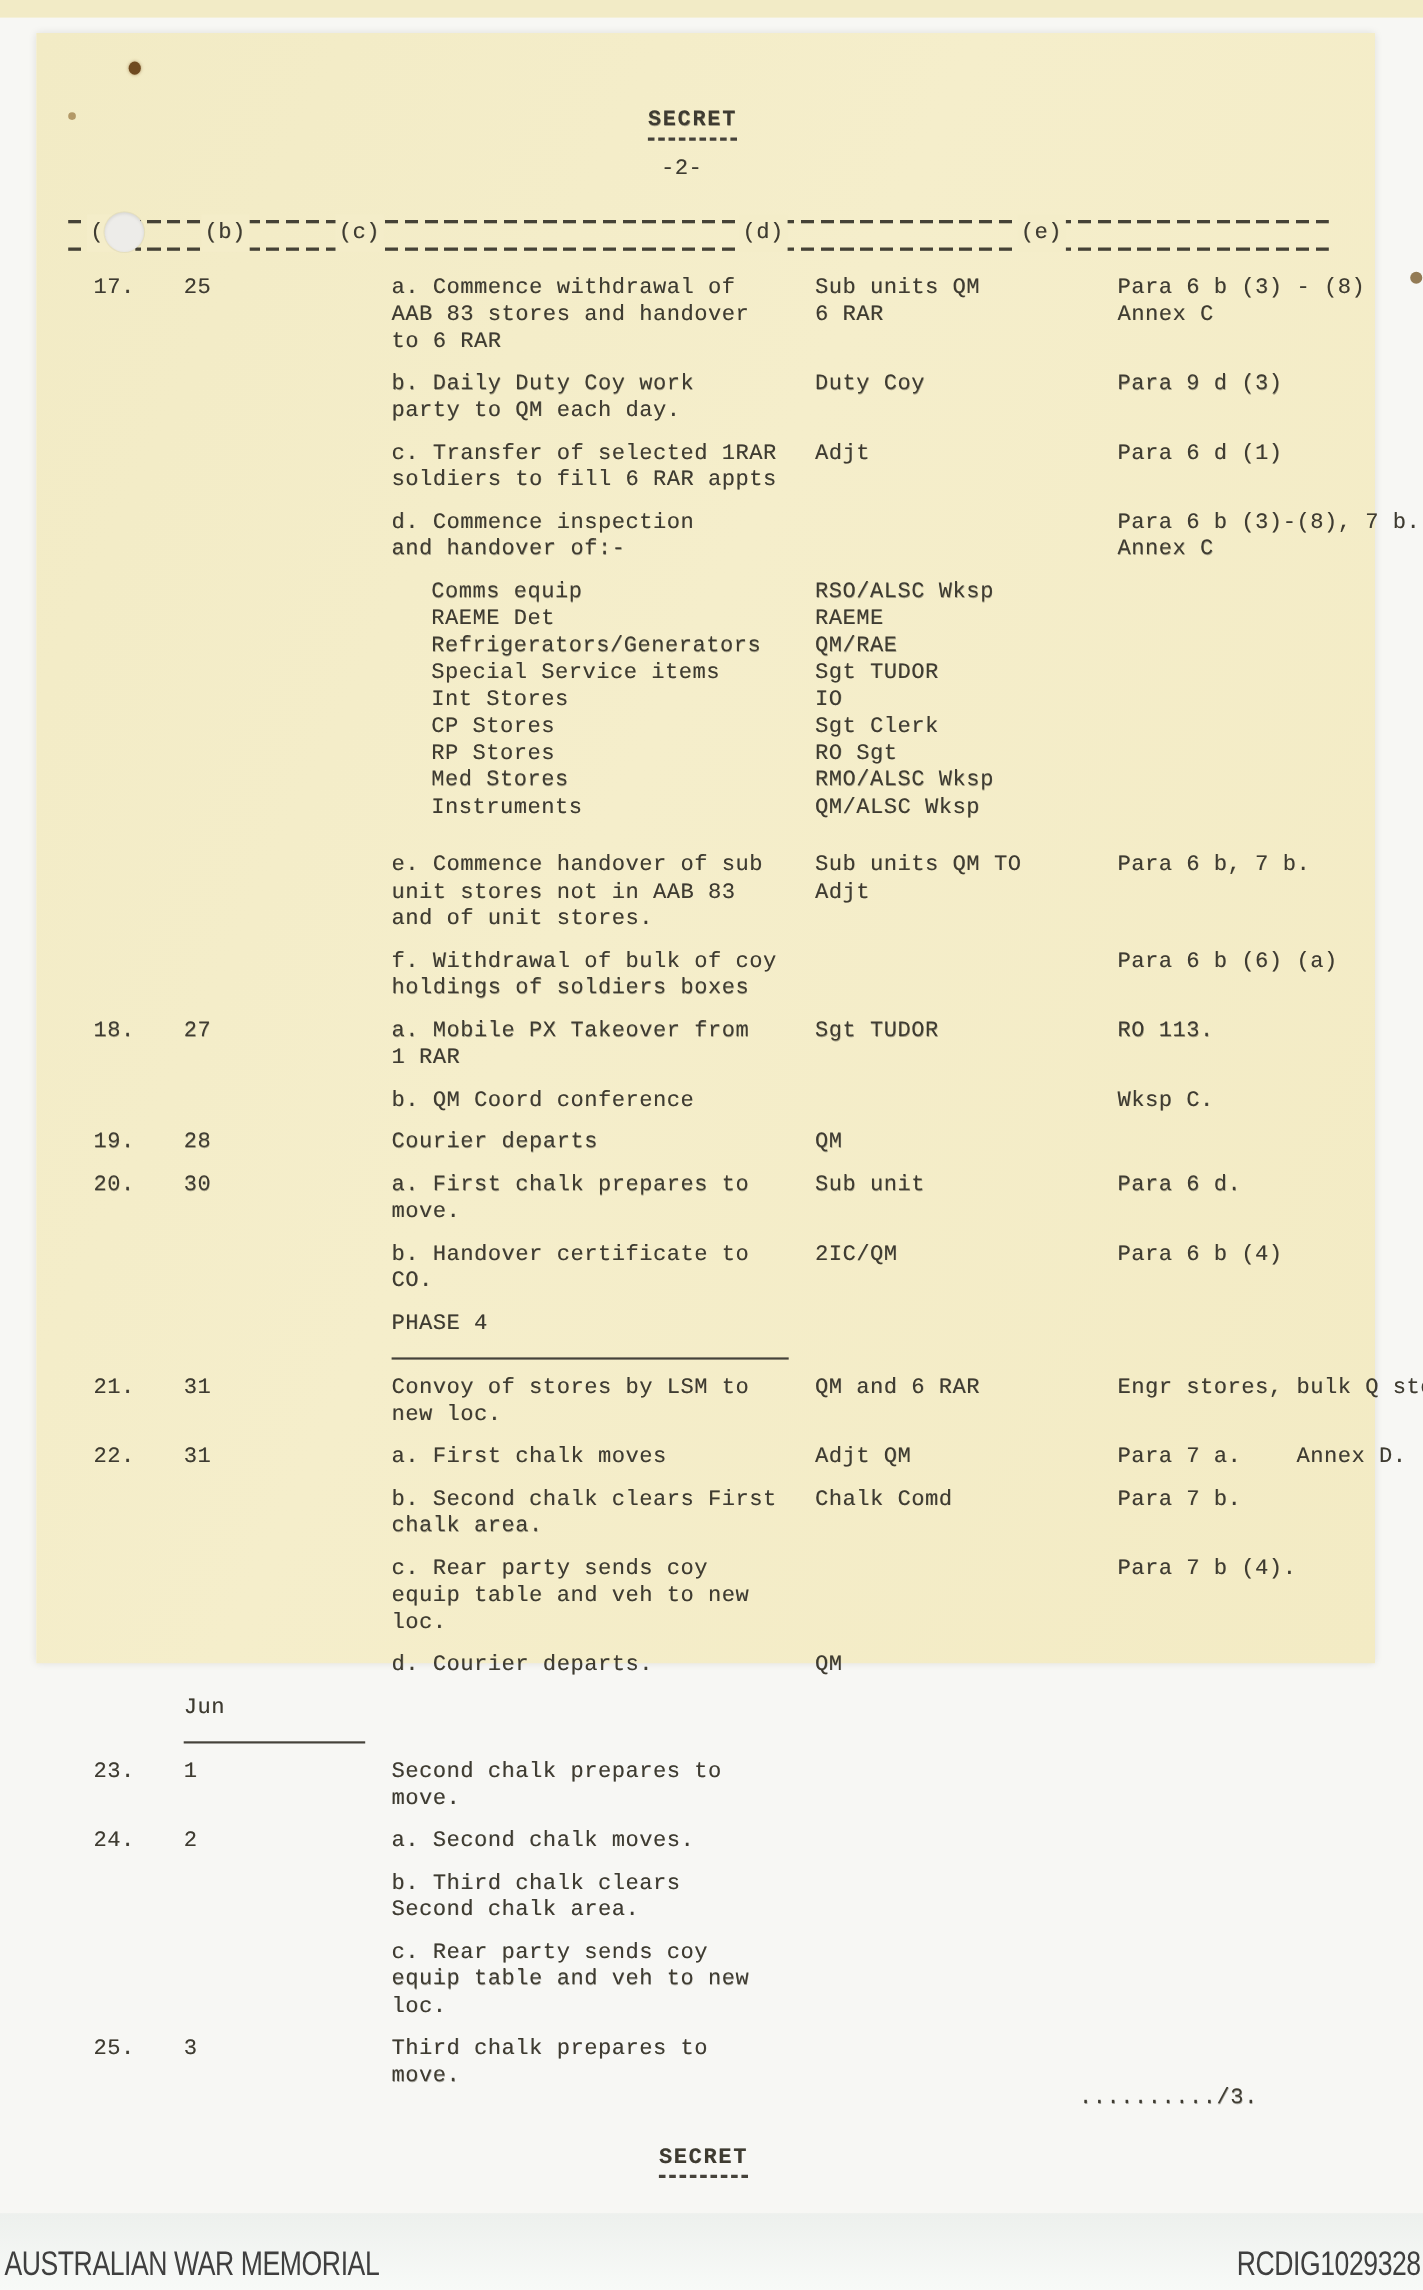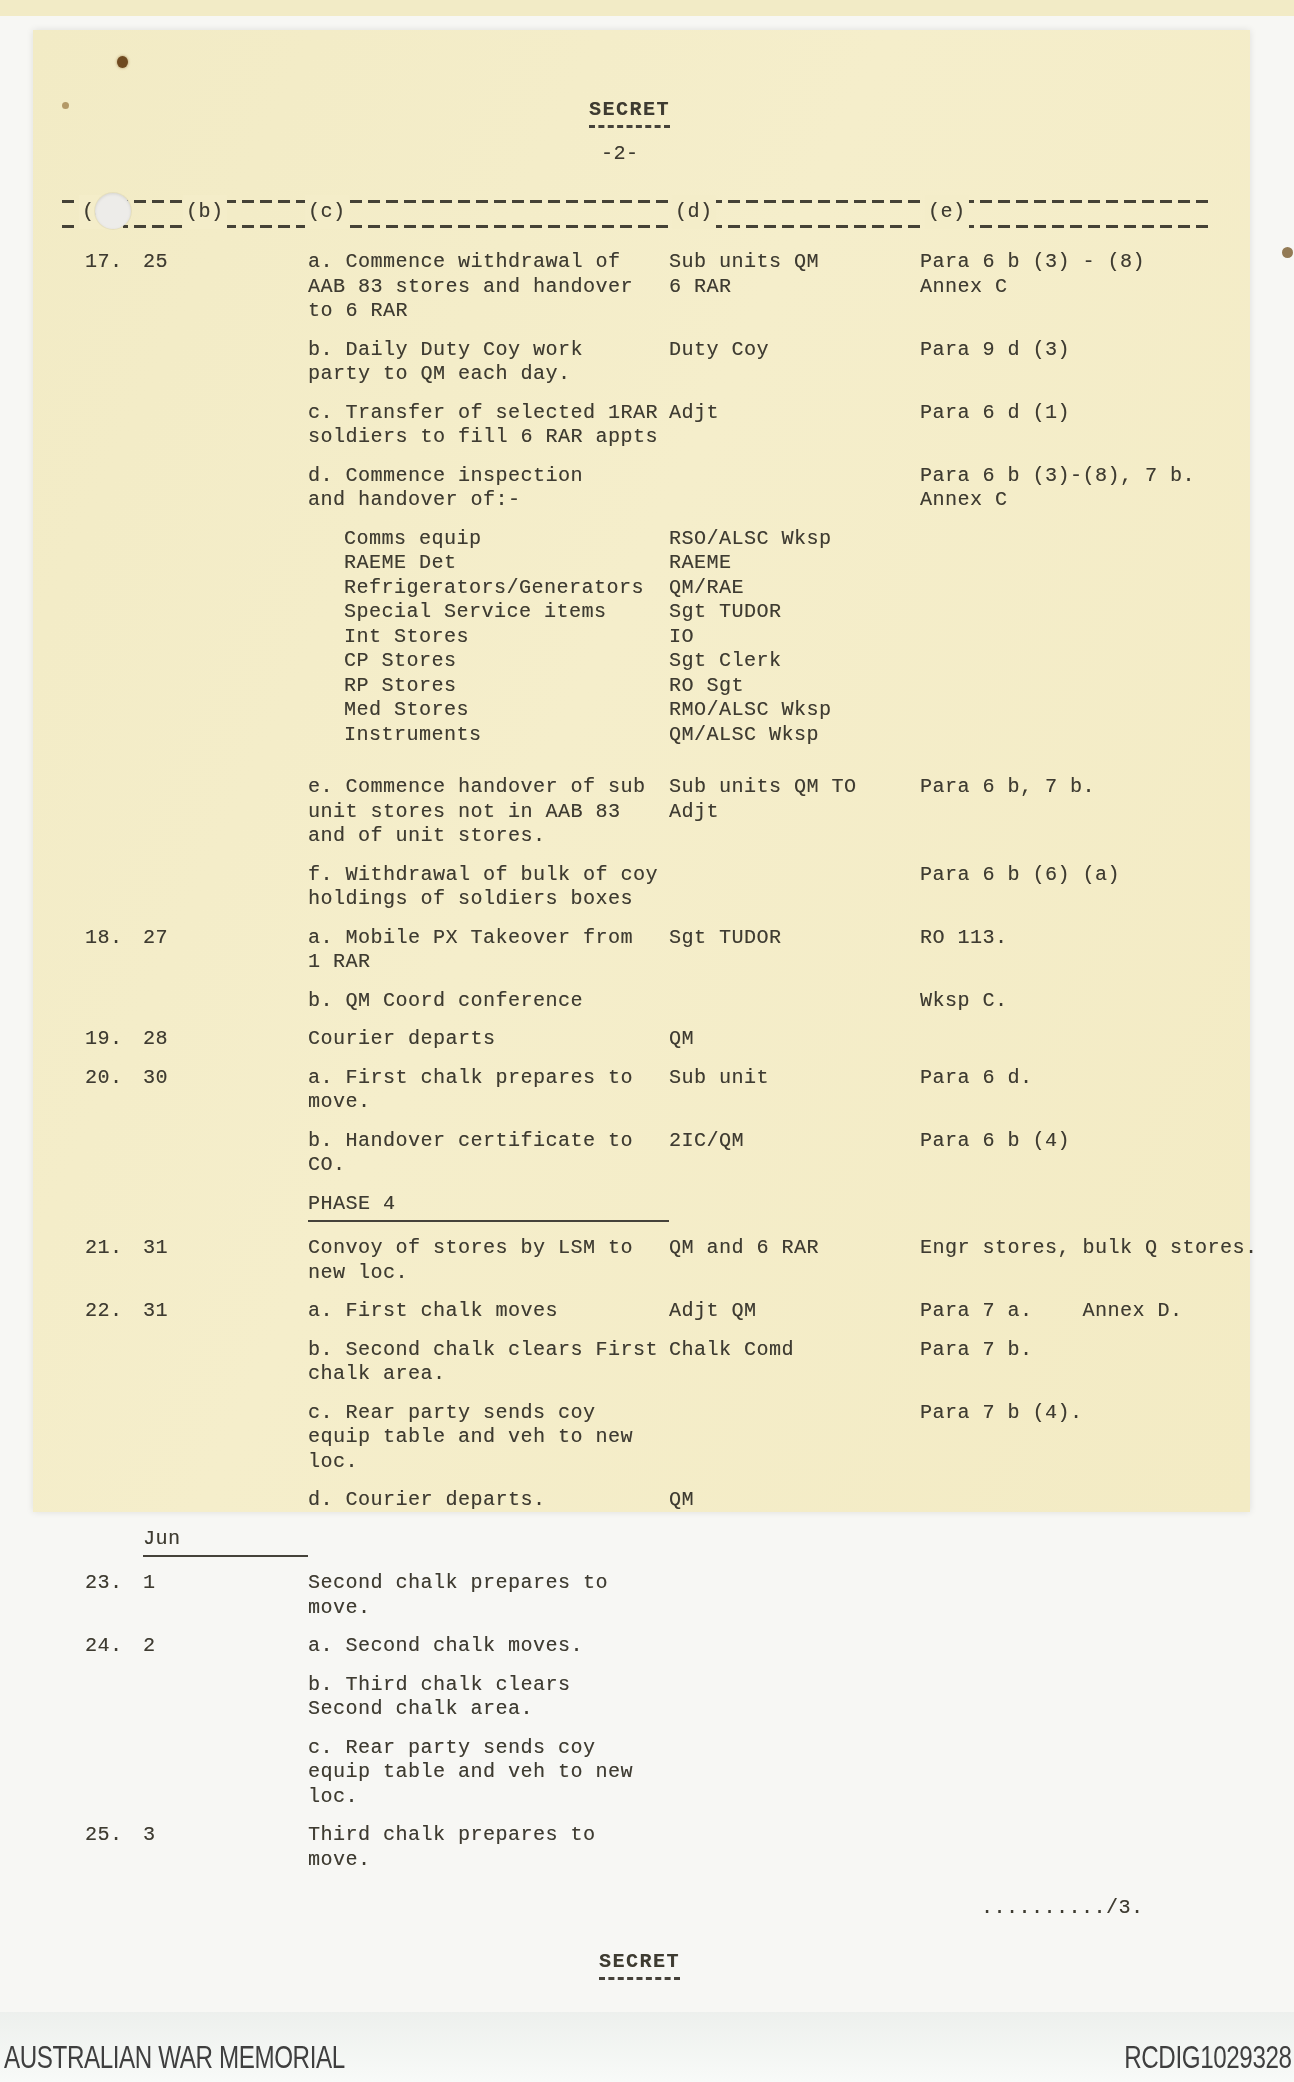--- a/index.html
+++ b/index.html
@@ -23,26 +23,26 @@
     background:repeating-linear-gradient(90deg,#454236 0 12px,rgba(69,66,54,0) 12px 18px);}
   #rule-1{top:170px;} #rule-2{top:195px;}
   .colhead{position:absolute;top:165px;height:34px;line-height:34px;
     background:#f4edc9;padding:0 3px;z-index:2;}
   #colhead-a{left:46px;} #colhead-b{left:150px;} #colhead-c{left:272px;}
   #colhead-d{left:639px;} #colhead-e{left:892px;}
   .hole{position:absolute;left:62px;top:163px;width:36px;height:36px;border-radius:50%;
     background:#edecE9;z-index:3;
     box-shadow:inset 0 1px 3px rgba(0,0,0,0.10), 0 0 0 1px rgba(0,0,0,0.05);}
   #content{position:absolute;left:52px;top:220px;width:1160px;}
-  .trow{display:grid;grid-template-columns:58px 165px 361px 251px 1fr;margin-bottom:14px;}
+  .trow{display:grid;grid-template-columns:58px 165px 361px 251px 1fr;margin-bottom:14px;gap:24px;}
   .cell{white-space:pre;}
   .store{margin-bottom:0;}
   .stores-block{margin-bottom:28px;}
   .store .cc{padding-left:36px;}
-  .ul{border-bottom:2px solid #45423a;padding-bottom:4px;}
+  .ul{border-bottom:2px solid #45423a;padding-bottom:18px;}
   #continuation{position:absolute;top:1866px;left:948px;}
   #secret-bottom{position:absolute;top:1920px;left:566px;}
   .spot-1{position:absolute;left:84px;top:26px;width:11px;height:12px;border-radius:50%;
     background:#6f4a20;box-shadow:0 0 3px #a98d5e;}
   .spot-2{position:absolute;left:29px;top:72px;width:7px;height:7px;border-radius:50%;
     background:#a3854f;opacity:.8;}
   .edge-dot{position:absolute;left:1282px;top:247px;width:11px;height:11px;border-radius:50%;
     background:#937b55;}
   .scan-footer{position:absolute;left:0;bottom:0;width:1294px;height:70px;
     background:linear-gradient(#edf0ed,#f8faf8);text-decoration:underline;}

